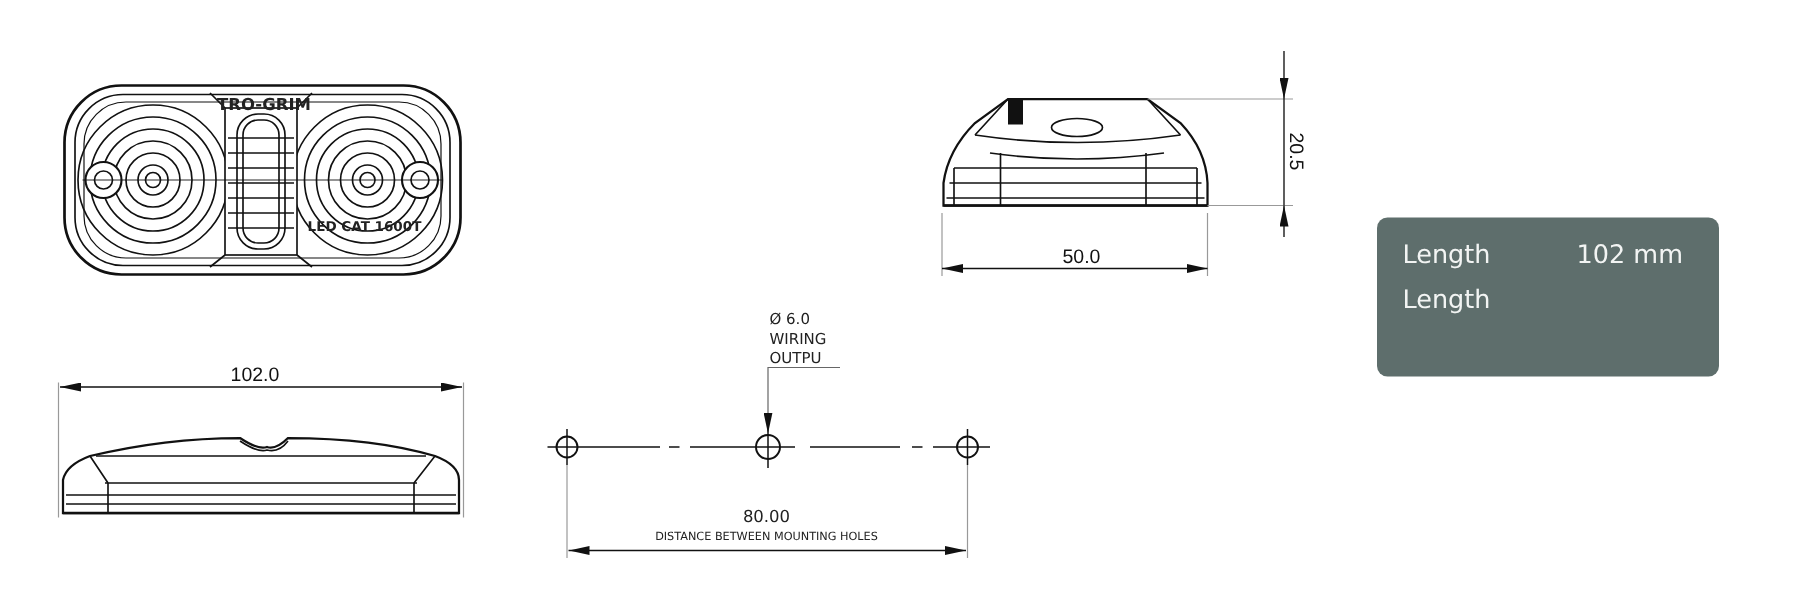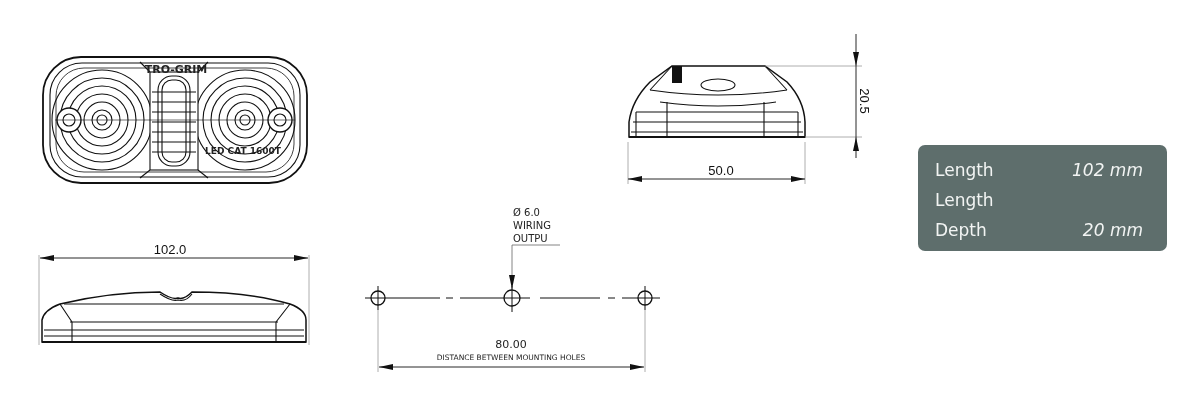--- a/index.html
+++ b/index.html
@@ -2,27 +2,27 @@
 <html><head>
 <meta charset="utf-8">
 <style>
   html, body { margin: 0; padding: 0; background: #ffffff; }
   body { width: 1200px; height: 400px; position: relative; overflow: hidden; font-family: "DejaVu Sans", sans-serif; }
   svg.drawing { position: absolute; left: 0; top: 0; }
   .dimtxt { font-family: "Liberation Sans", sans-serif; font-size: 13px; fill: #111; }
   .smalltxt { font-family: "DejaVu Sans", sans-serif; font-size: 10px; fill: #222; }
   .holetxt { font-family: "DejaVu Sans", sans-serif; font-size: 10px; fill: #222; }
   .spec-box {
-    position: absolute; left: 918px; top: 145px; width: 249px; height: 106px;
+    position: absolute; left: 918px; top: 145px; width: 228px; height: 106px;
     background: #5e6e6c; border-radius: 7px; box-sizing: border-box;
     padding: 10px 24px 0 17px; color: #f2f4f3;
     font-family: "DejaVu Sans", sans-serif; font-size: 17px;
   }
   .spec-row { display: flex; justify-content: space-between; height: 30px; line-height: 30px; }
-  .spec-row .val { width: 80px; text-align: right; font-style: italic; }
+  .spec-row .val { width: 80px; text-align: right; }
 </style>
 </head>
 <body>
 
 <svg class="drawing" width="1200" height="400" viewBox="0 0 1200 400" xmlns="http://www.w3.org/2000/svg">
   <defs>
     <marker id="arr" markerWidth="14" markerHeight="6" refX="14" refY="3" orient="auto" markerUnits="userSpaceOnUse">
       <path d="M0,0 L14,3 L0,6 Z" fill="#111"></path>
     </marker>
     <marker id="arrs" markerWidth="14" markerHeight="6" refX="0" refY="3" orient="auto" markerUnits="userSpaceOnUse">
@@ -164,17 +164,13 @@
 </svg>
 
 <div class="spec-box">
   <div class="spec-row">
     <span>Length</span>
     <span class="val">102 mm</span>
   </div>
   <div class="spec-row">
     <span>Length</span>
   </div>
-  <div class="spec-row">
-    <span>Depth</span>
-    <span class="val">20 mm</span>
-  </div>
 </div>
 
 </body></html>

